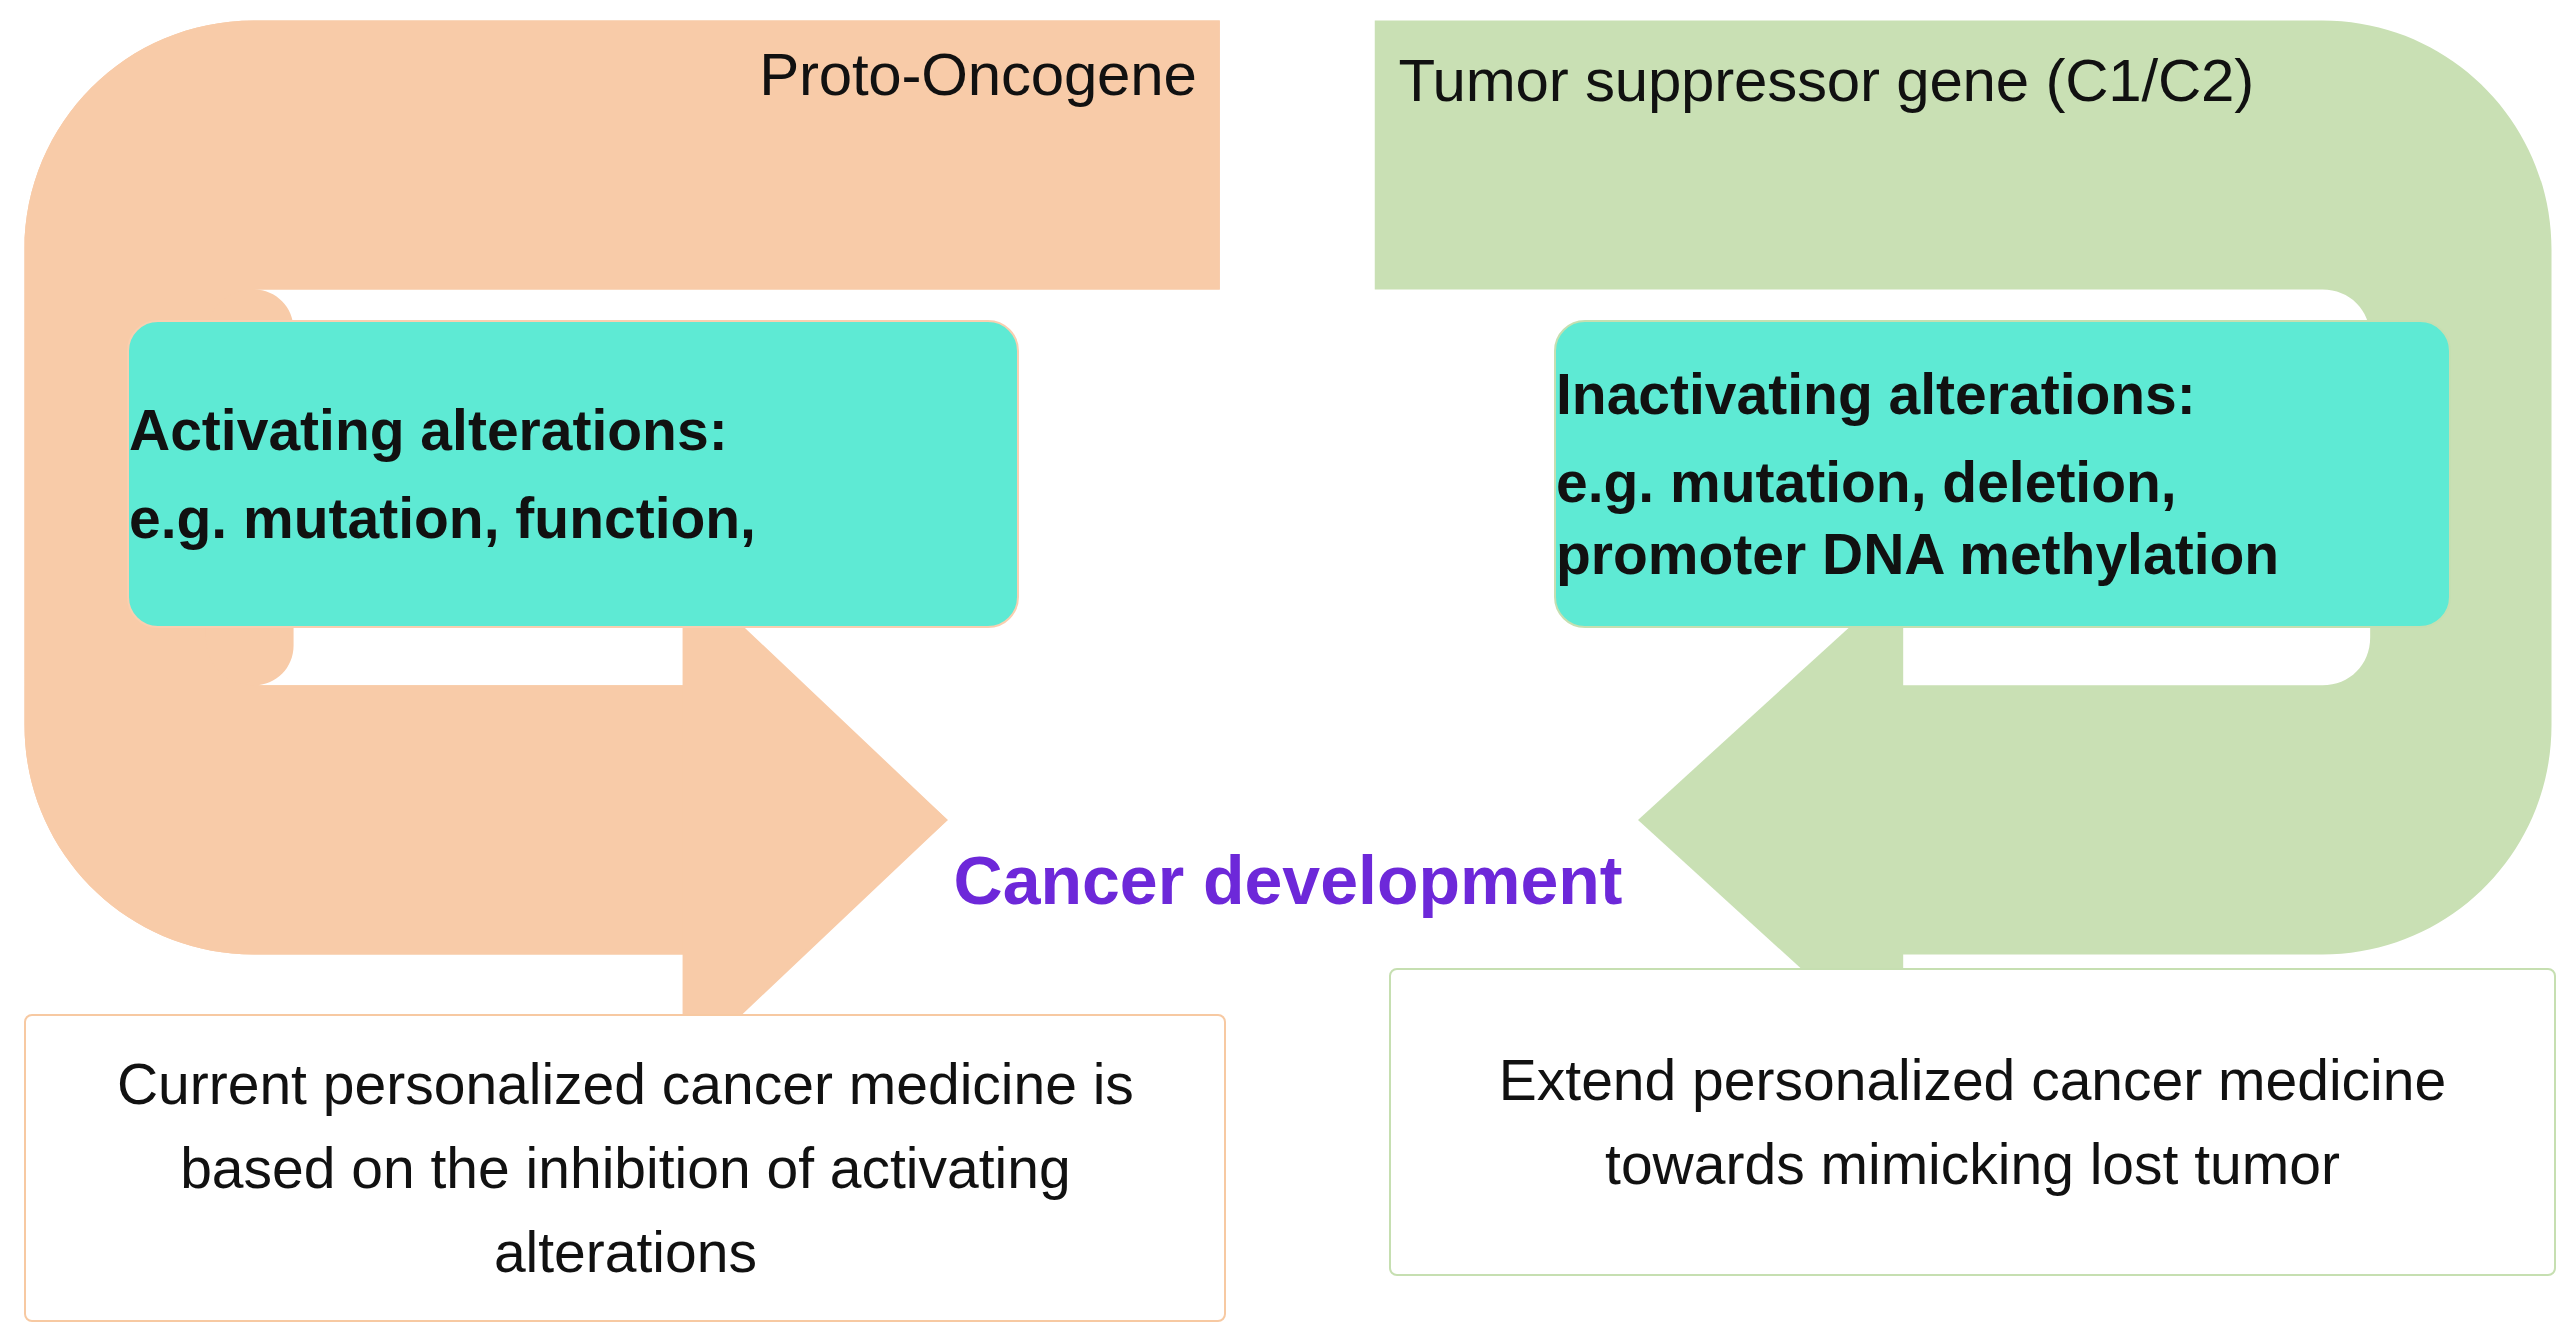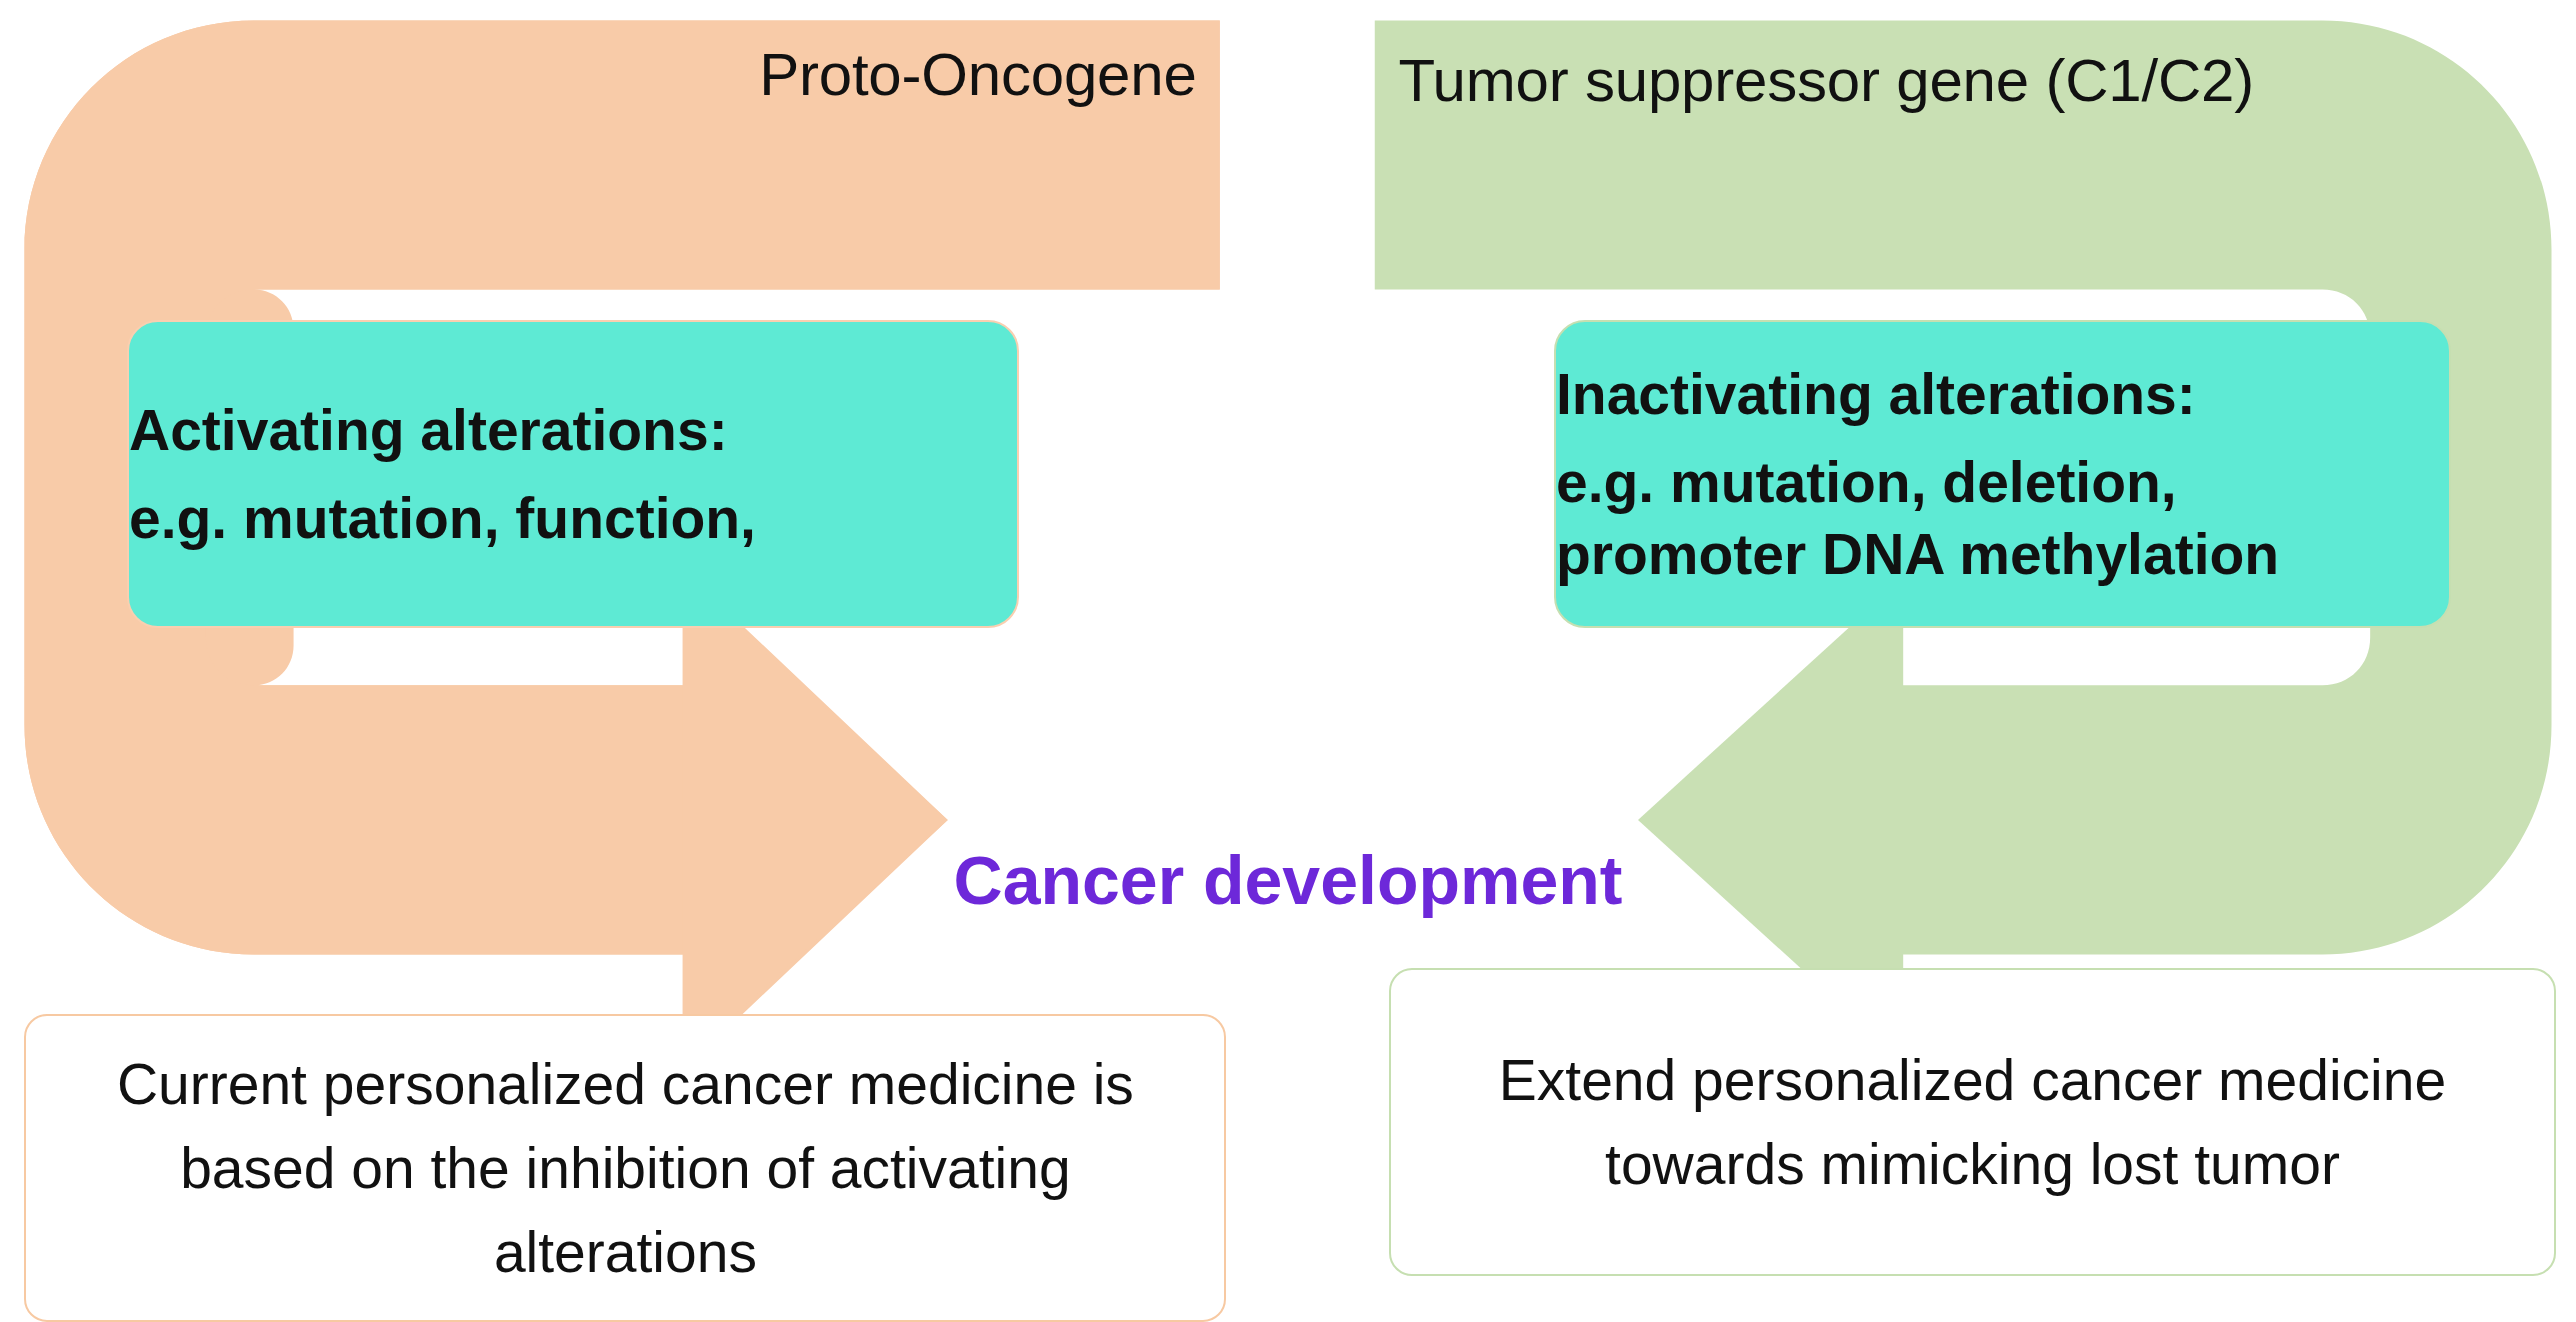--- a/index.html
+++ b/index.html
@@ -82,21 +82,21 @@
     line-height: 72px;
     white-space: nowrap;
   }
   .inner-line.gap-top {
     margin-top: 15.6px;
   }
   .bottom-box {
     position: absolute;
     box-sizing: border-box;
     background: #ffffff;
-    border-radius: 23px;
+    border-radius: 8px;
     display: flex;
     flex-direction: column;
     align-items: center;
     justify-content: center;
     text-align: center;
   }
   #box-bottom-left {
     left: 24.4px;
     top: 1014px;
     width: 1202px;

